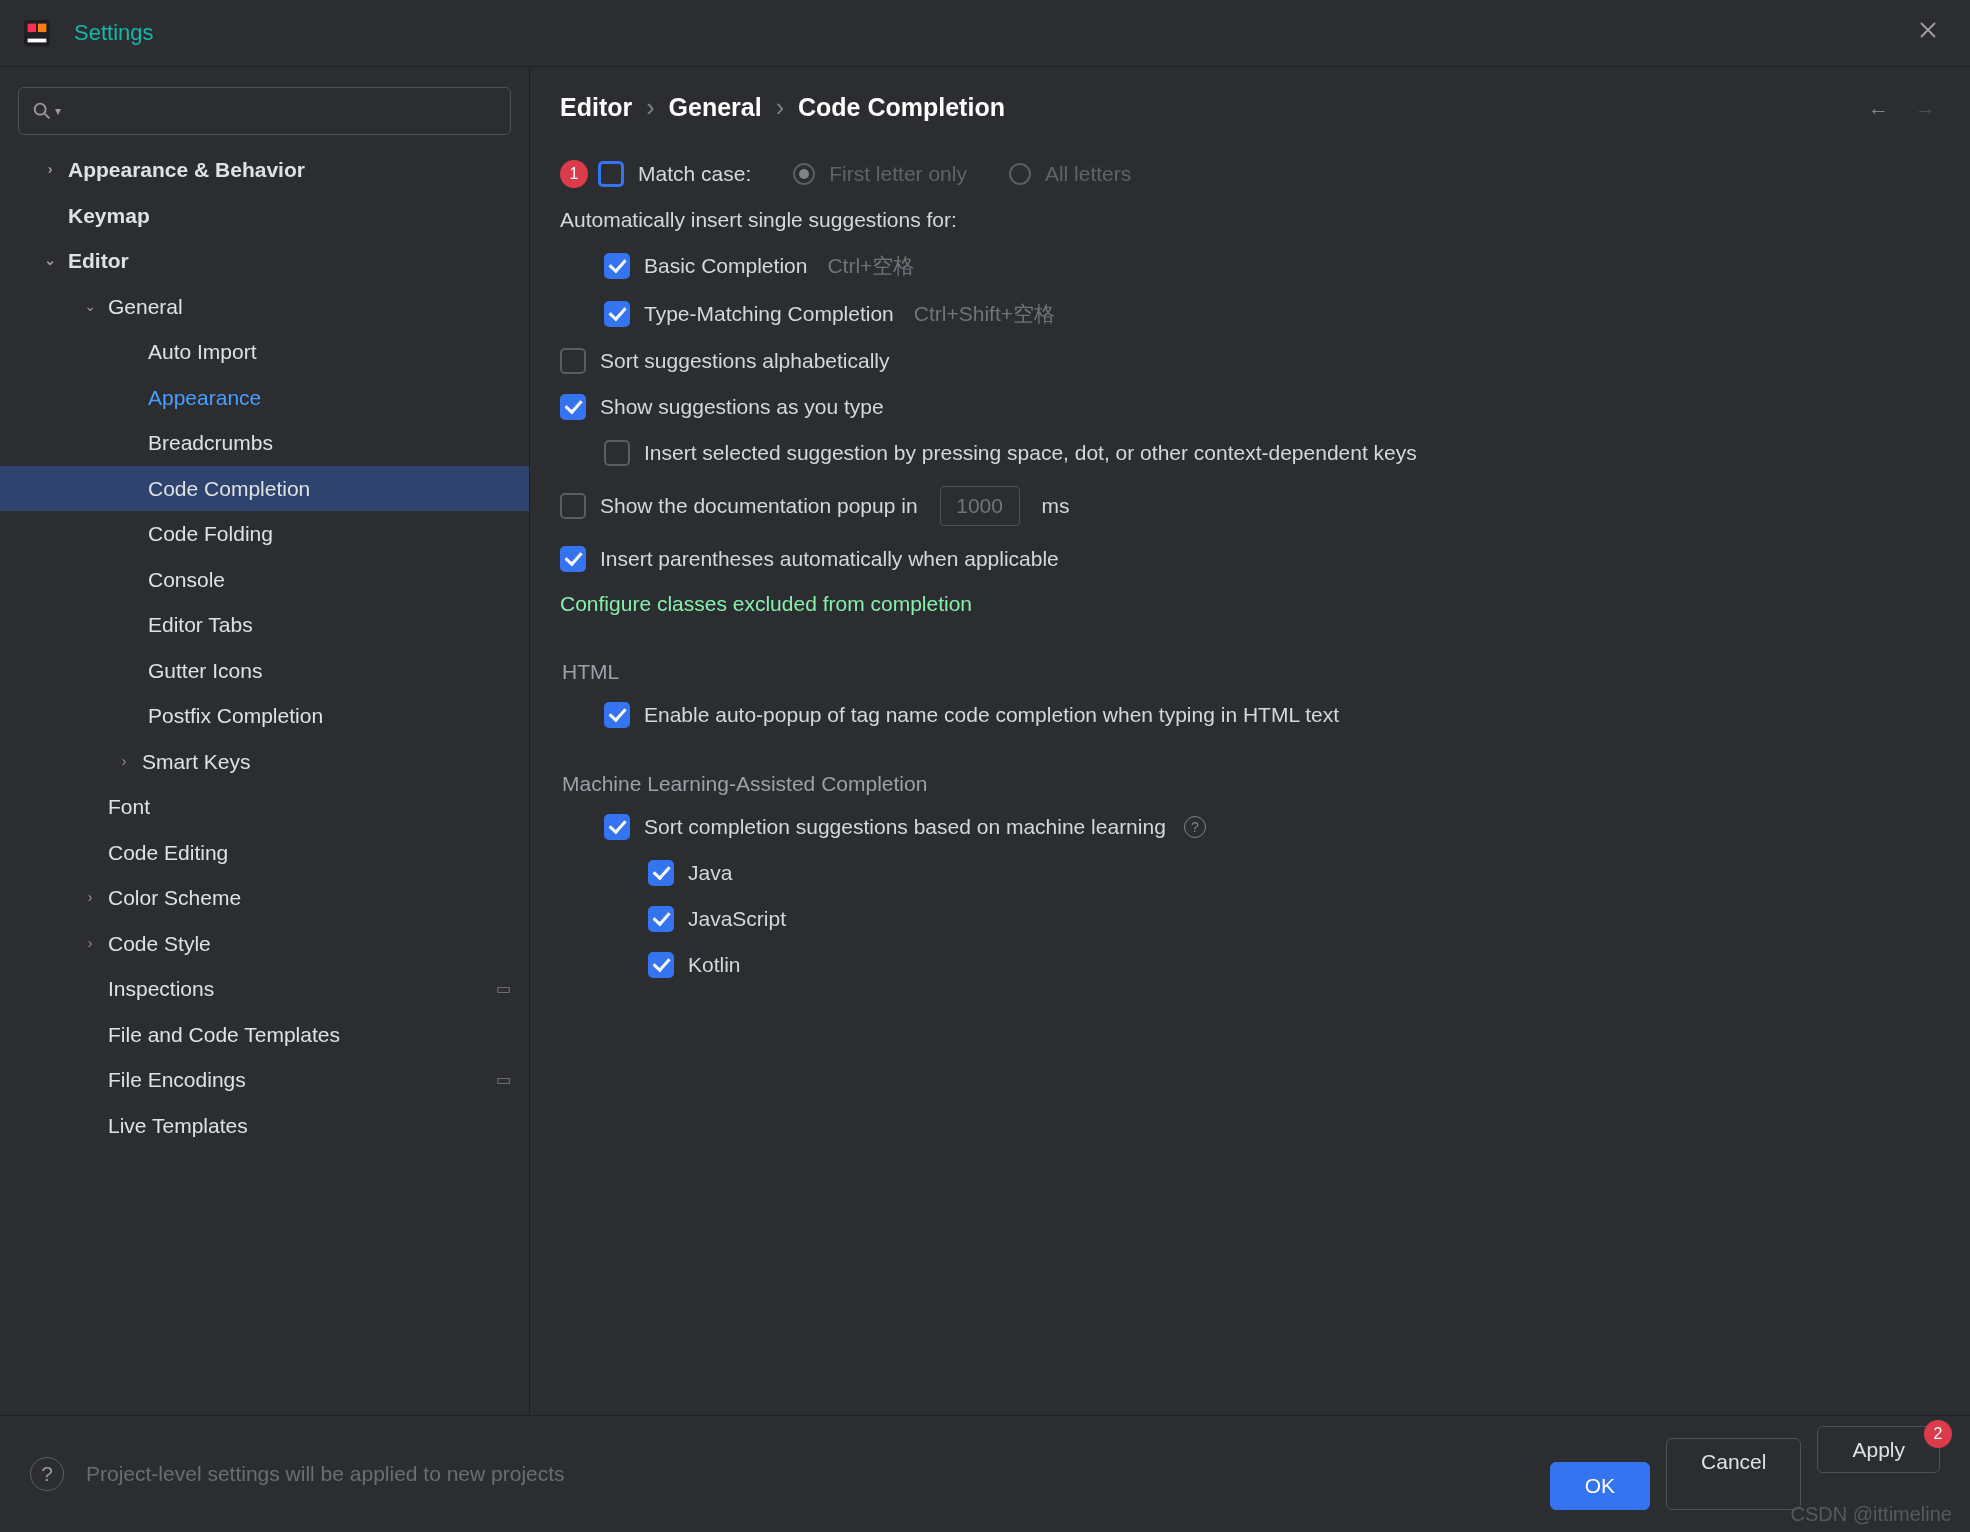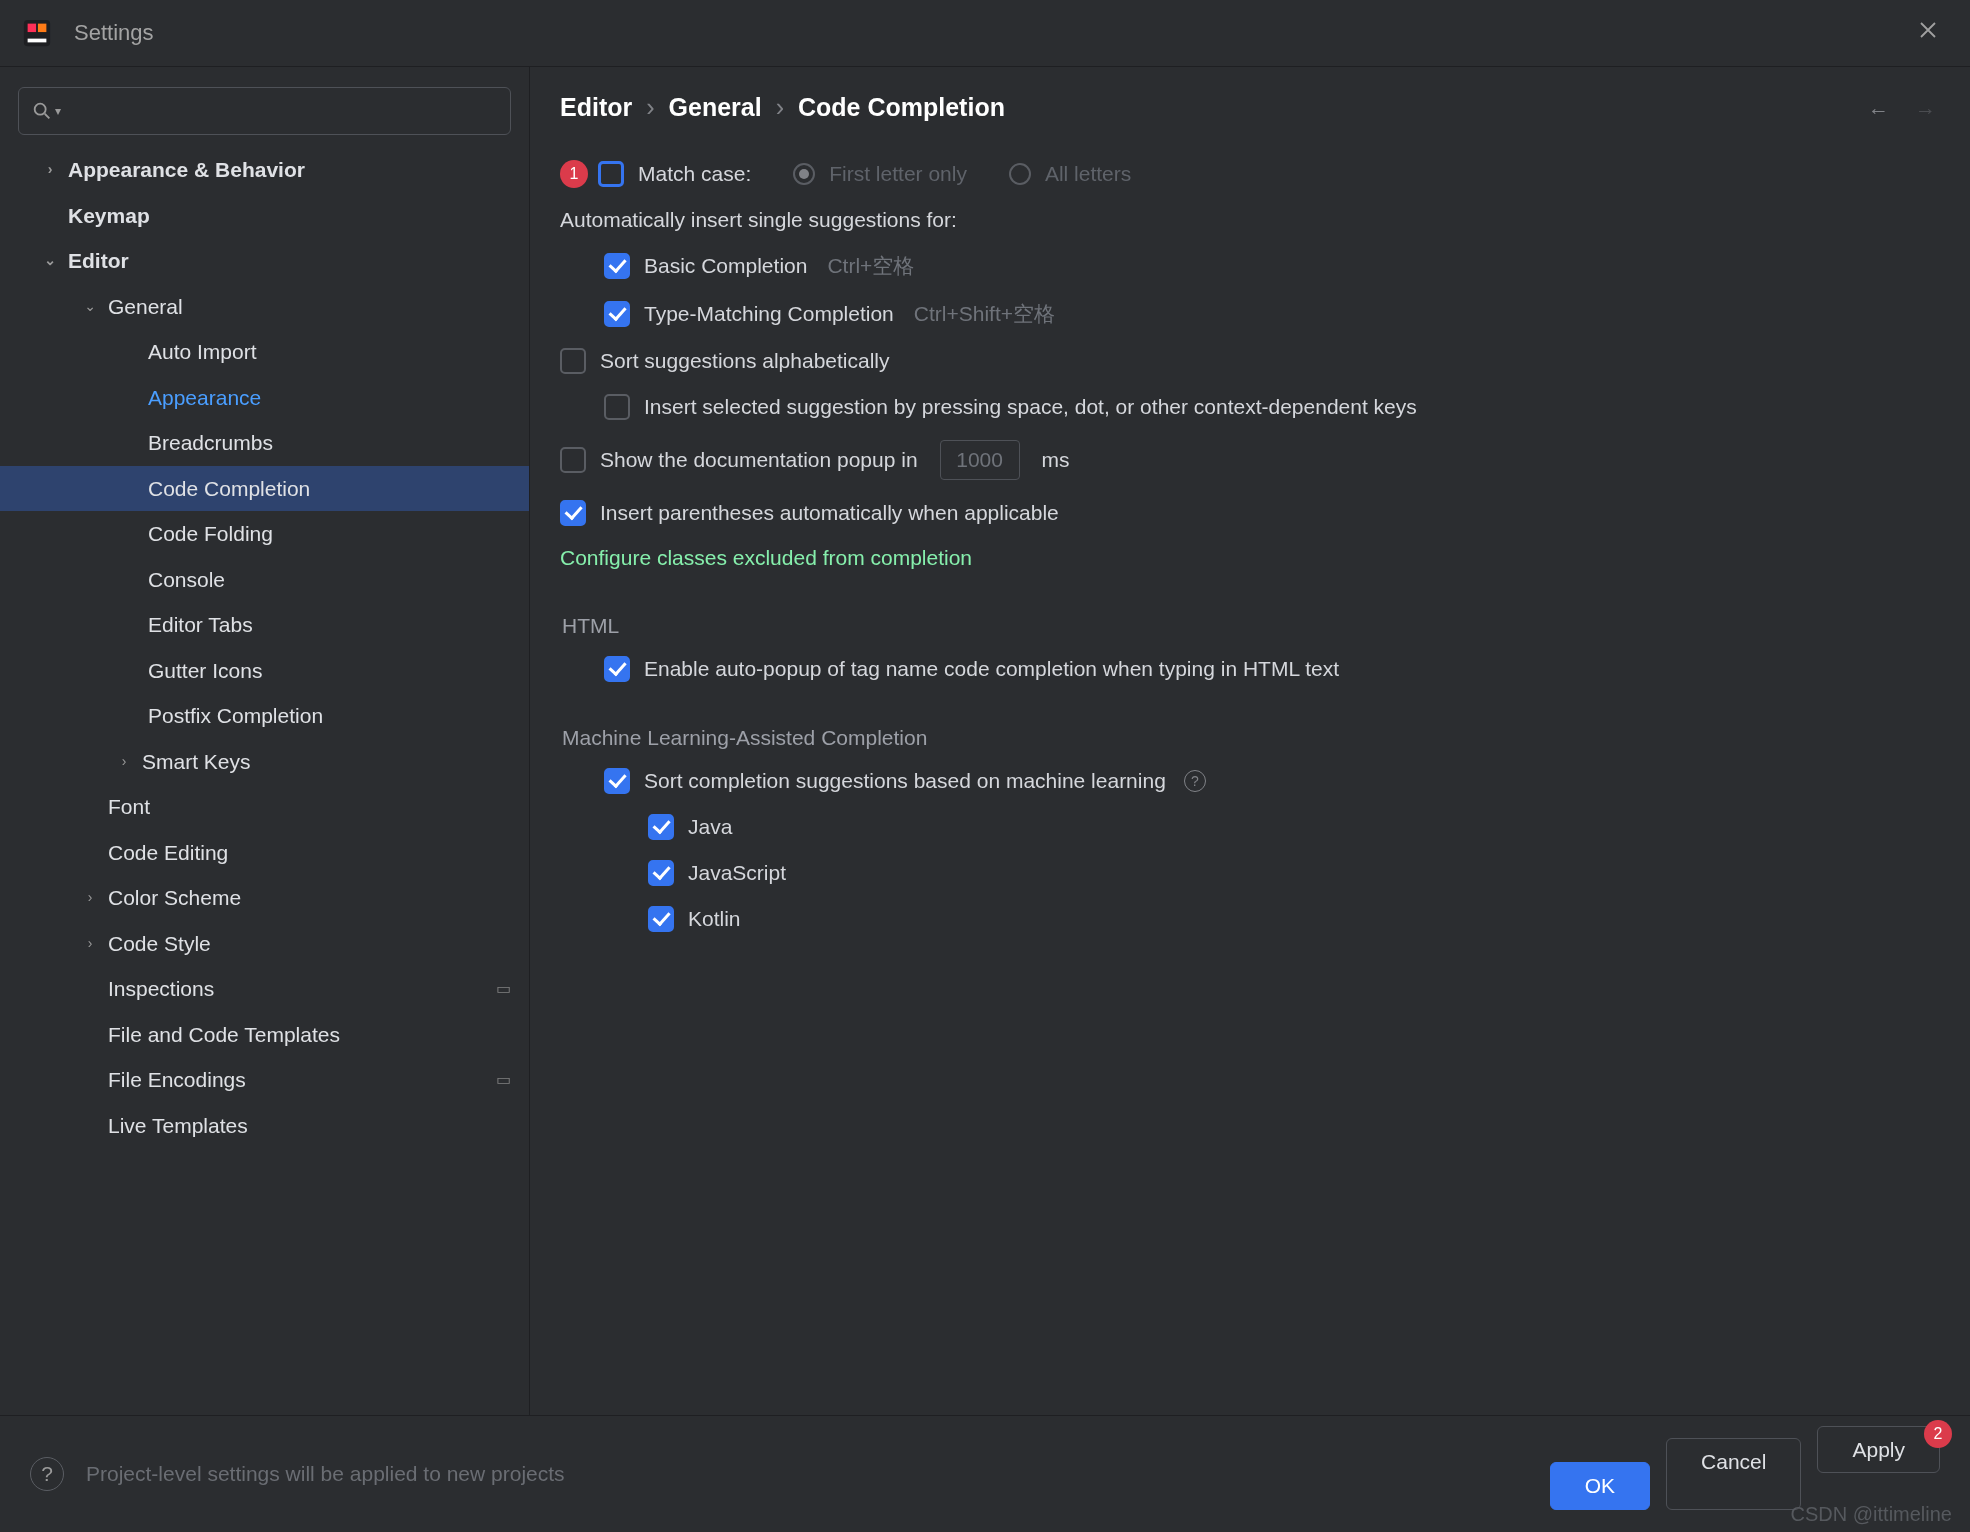--- a/index.html
+++ b/index.html
@@ -18,21 +18,21 @@
 
 .titlebar {
   display: flex; align-items: center; padding: 14px 22px;
   border-bottom: 1px solid #1e1f22;
   background: #2b2d30;
 }
 .titlebar .logo {
   width: 30px; height: 30px; margin-right: 22px;
   background: #2b2d30;
 }
-.titlebar .title { color: #a3a3a3; font-size: 22px; }
+.titlebar .title { color: #14b8a6; font-size: 22px; }
 .titlebar .close { margin-left: auto; color: #9a9a9a; font-size: 22px; cursor: pointer; padding: 6px 10px; }
 
 
 .content { display: flex; flex: 1; min-height: 0; }
 
 
 .sidebar {
   width: 530px; display: flex; flex-direction: column;
   border-right: 1px solid #1e1f22;
   padding: 20px 0 0 0;
@@ -329,20 +329,24 @@
           <span class="chk checked"></span>
           <span class="lbl">Type-Matching Completion</span>
           <span class="shortcut">Ctrl+Shift+空格</span>
         </div>
 
         <div class="row">
           <span class="chk"></span>
           <span class="lbl">Sort suggestions alphabetically</span>
         </div>
 
+        <div class="row">
+          <span class="chk checked"></span>
+          <span class="lbl">Show suggestions as you type</span>
+        </div>
         <div class="row indent1">
           <span class="chk"></span>
           <span class="lbl">Insert selected suggestion by pressing space, dot, or other context-dependent keys</span>
         </div>
 
         <div class="row">
           <span class="chk"></span>
           <span class="lbl">Show the documentation popup in</span>
           <span class="numbox">1000</span>
           <span class="lbl">ms</span>

